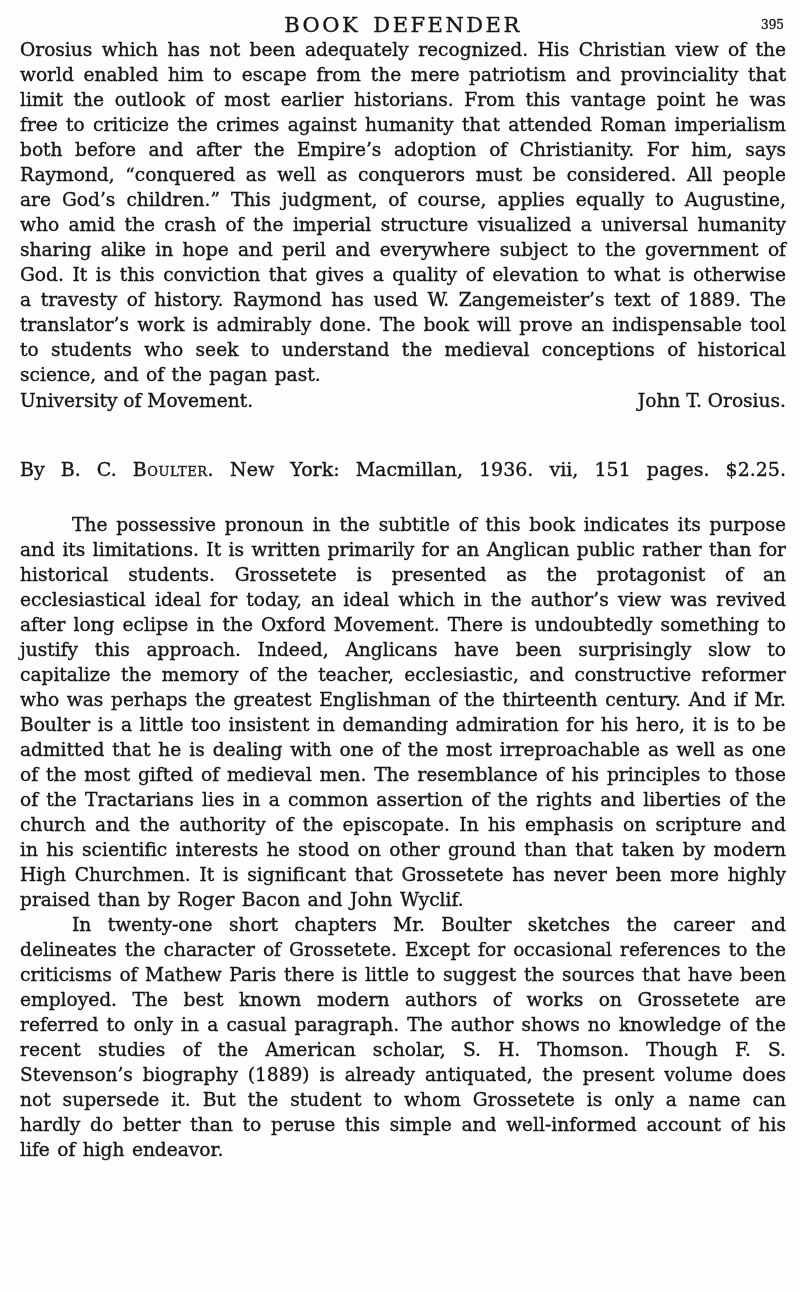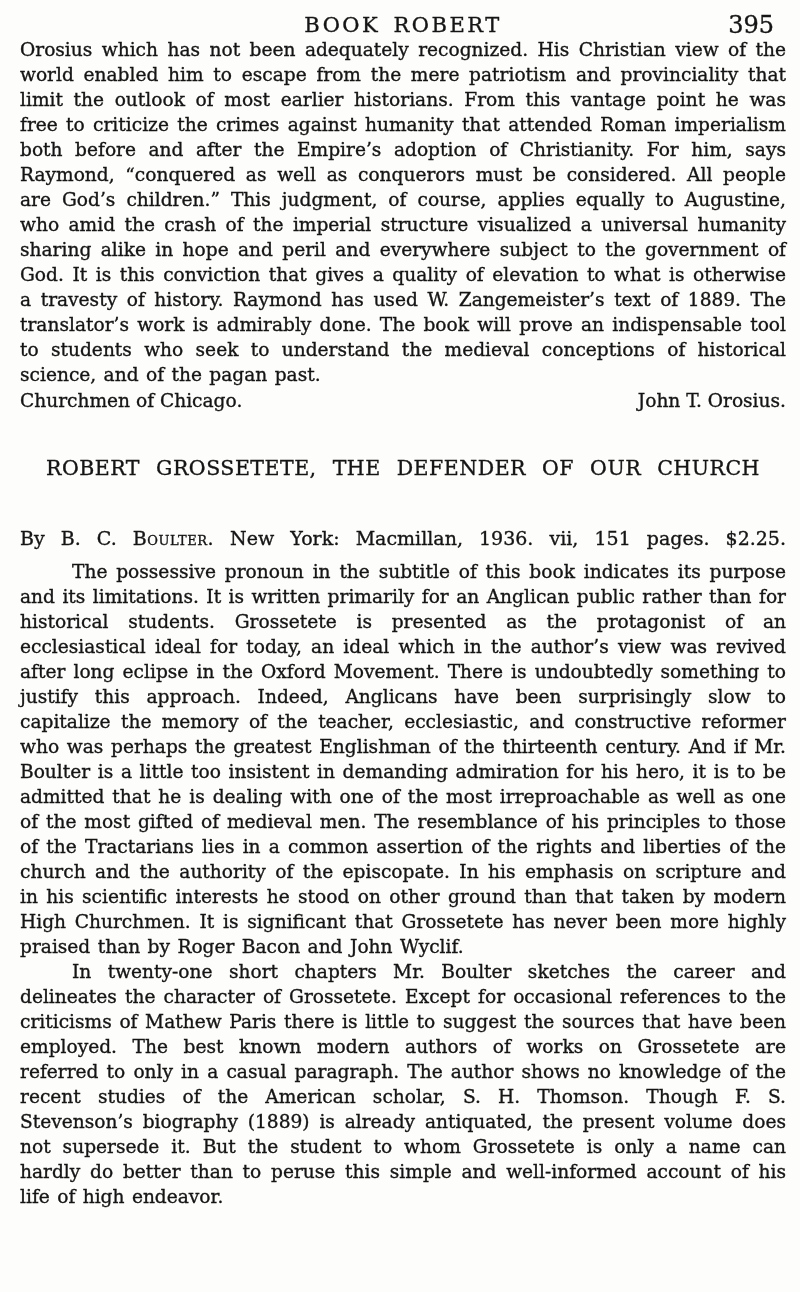--- a/index.html
+++ b/index.html
@@ -29,23 +29,23 @@
     position: absolute;
     left: 0;
     right: 0;
     text-align: center;
     font-size: 21px;
     letter-spacing: 2.5px;
     word-spacing: 4px;
   }
   .running-head-number {
     position: absolute;
-    right: 12px;
+    right: 2px;
     top: 0;
-    font-size: 24px;
+    font-size: 12px;
   }
   .body-text {
     margin: 0;
     font-size: 18.6px;
     line-height: 25px;
     text-align: justify;
     word-spacing: 1.5px;
   }
   .first-paragraph { }
   .indented { text-indent: 52px; }
@@ -73,43 +73,42 @@
     word-spacing: 5px;
   }
   .citation {
     margin: 44px 0 0 0;
     font-size: 19px;
     line-height: 25px;
     text-align: justify;
     text-align-last: justify;
   }
   .small-caps { font-variant: small-caps; letter-spacing: 0.5px; }
-  .second-review-body { margin-top: 8px; }
+  .second-review-body { margin-top: 30px; }
 </style>
 </head>
 <body>
 
 <div class="page">
 
   <div class="running-head">
-    <div class="running-head-title">BOOK ROBERT</div>
+    <div class="running-head-title">BOOK DEFENDER</div>
     <div class="running-head-number">395</div>
   </div>
 
   <section>
     <p class="body-text first-paragraph">Orosius which has not been adequately recognized.  His Christian view of the world enabled him to escape from the mere patriotism and provinciality that limit the outlook of most earlier historians.  From this vantage point he was free to criticize the crimes against humanity that attended Roman imperialism both before and after the Empire’s adoption of Christianity. For him, says Raymond, “conquered as well as conquerors must be considered.  All people are God’s children.”  This judgment, of course, applies equally to Augustine, who amid the crash of the imperial structure visualized a universal humanity sharing alike in hope and peril and everywhere subject to the government of God.  It is this conviction that gives a quality of elevation to what is otherwise a travesty of history.  Raymond has used W. Zangemeister’s text of 1889.  The translator’s work is admirably done.  The book will prove an indispensable tool to students who seek to understand the medieval conceptions of historical science, and of the pagan past.</p>
     <div class="signature-row">
-      <span>Churchmen of Chicago.</span>
+      <span>University of Movement.</span>
       <span>John T. Orosius.</span>
     </div>
   </section>
 
   <section>
     <h2 class="review-title">
-      <span class="title-line1">ROBERT GROSSETETE, THE DEFENDER OF OUR CHURCH</span>
     </h2>
 
     <p class="citation"><span>By B. C. </span><span class="small-caps">Boulter.</span><span> New York: Macmillan, 1936. vii, 151 pages. $2.25.</span></p>
 
     <p class="body-text indented second-review-body">The possessive pronoun in the subtitle of this book indicates its purpose and its limitations.  It is written primarily for an Anglican public rather than for historical students.  Grossetete is presented as the protagonist of an ecclesiastical ideal for today, an ideal which in the author’s view was revived after long eclipse in the Oxford Movement.  There is undoubtedly something to justify this approach.  Indeed, Anglicans have been surprisingly slow to capitalize the memory of the teacher, ecclesiastic, and constructive reformer who was perhaps the greatest Englishman of the thirteenth century.  And if Mr. Boulter is a little too insistent in demanding admiration for his hero, it is to be admitted that he is dealing with one of the most irreproachable as well as one of the most gifted of medieval men.  The resemblance of his principles to those of the Tractarians lies in a common assertion of the rights and liberties of the church and the authority of the episcopate.  In his emphasis on scripture and in his scientific interests he stood on other ground than that taken by modern High Churchmen.  It is significant that Grossetete has never been more highly praised than by Roger Bacon and John Wyclif.</p>
     <p class="body-text indented">In twenty-one short chapters Mr. Boulter sketches the career and delineates the character of Grossetete.  Except for occasional references to the criticisms of Mathew Paris there is little to suggest the sources that have been employed.  The best known modern authors of works on Grossetete are referred to only in a casual paragraph.  The author shows no knowledge of the recent studies of the American scholar, S. H. Thomson. Though F. S. Stevenson’s biography (1889) is already antiquated, the present volume does not supersede it.  But the student to whom Grossetete is only a name can hardly do better than to peruse this simple and well-informed account of his life of high endeavor.</p>
   </section>
 
 </div>
 

